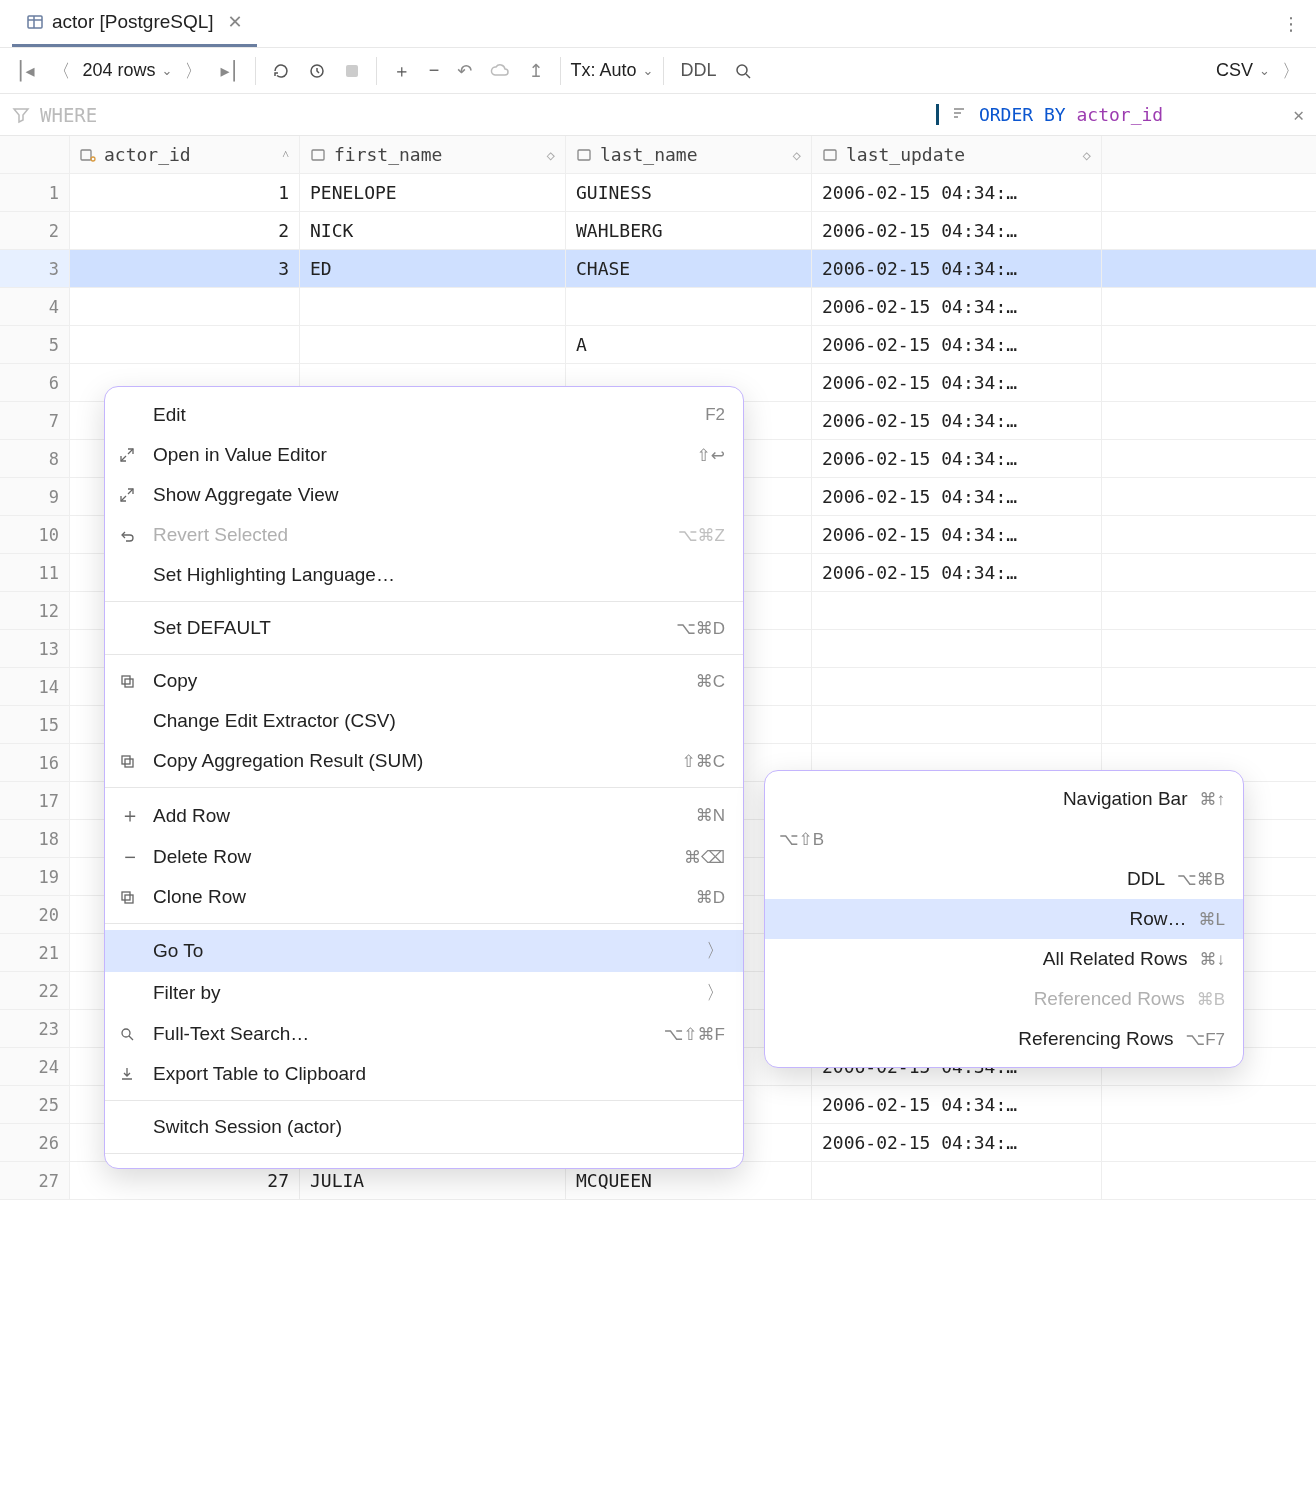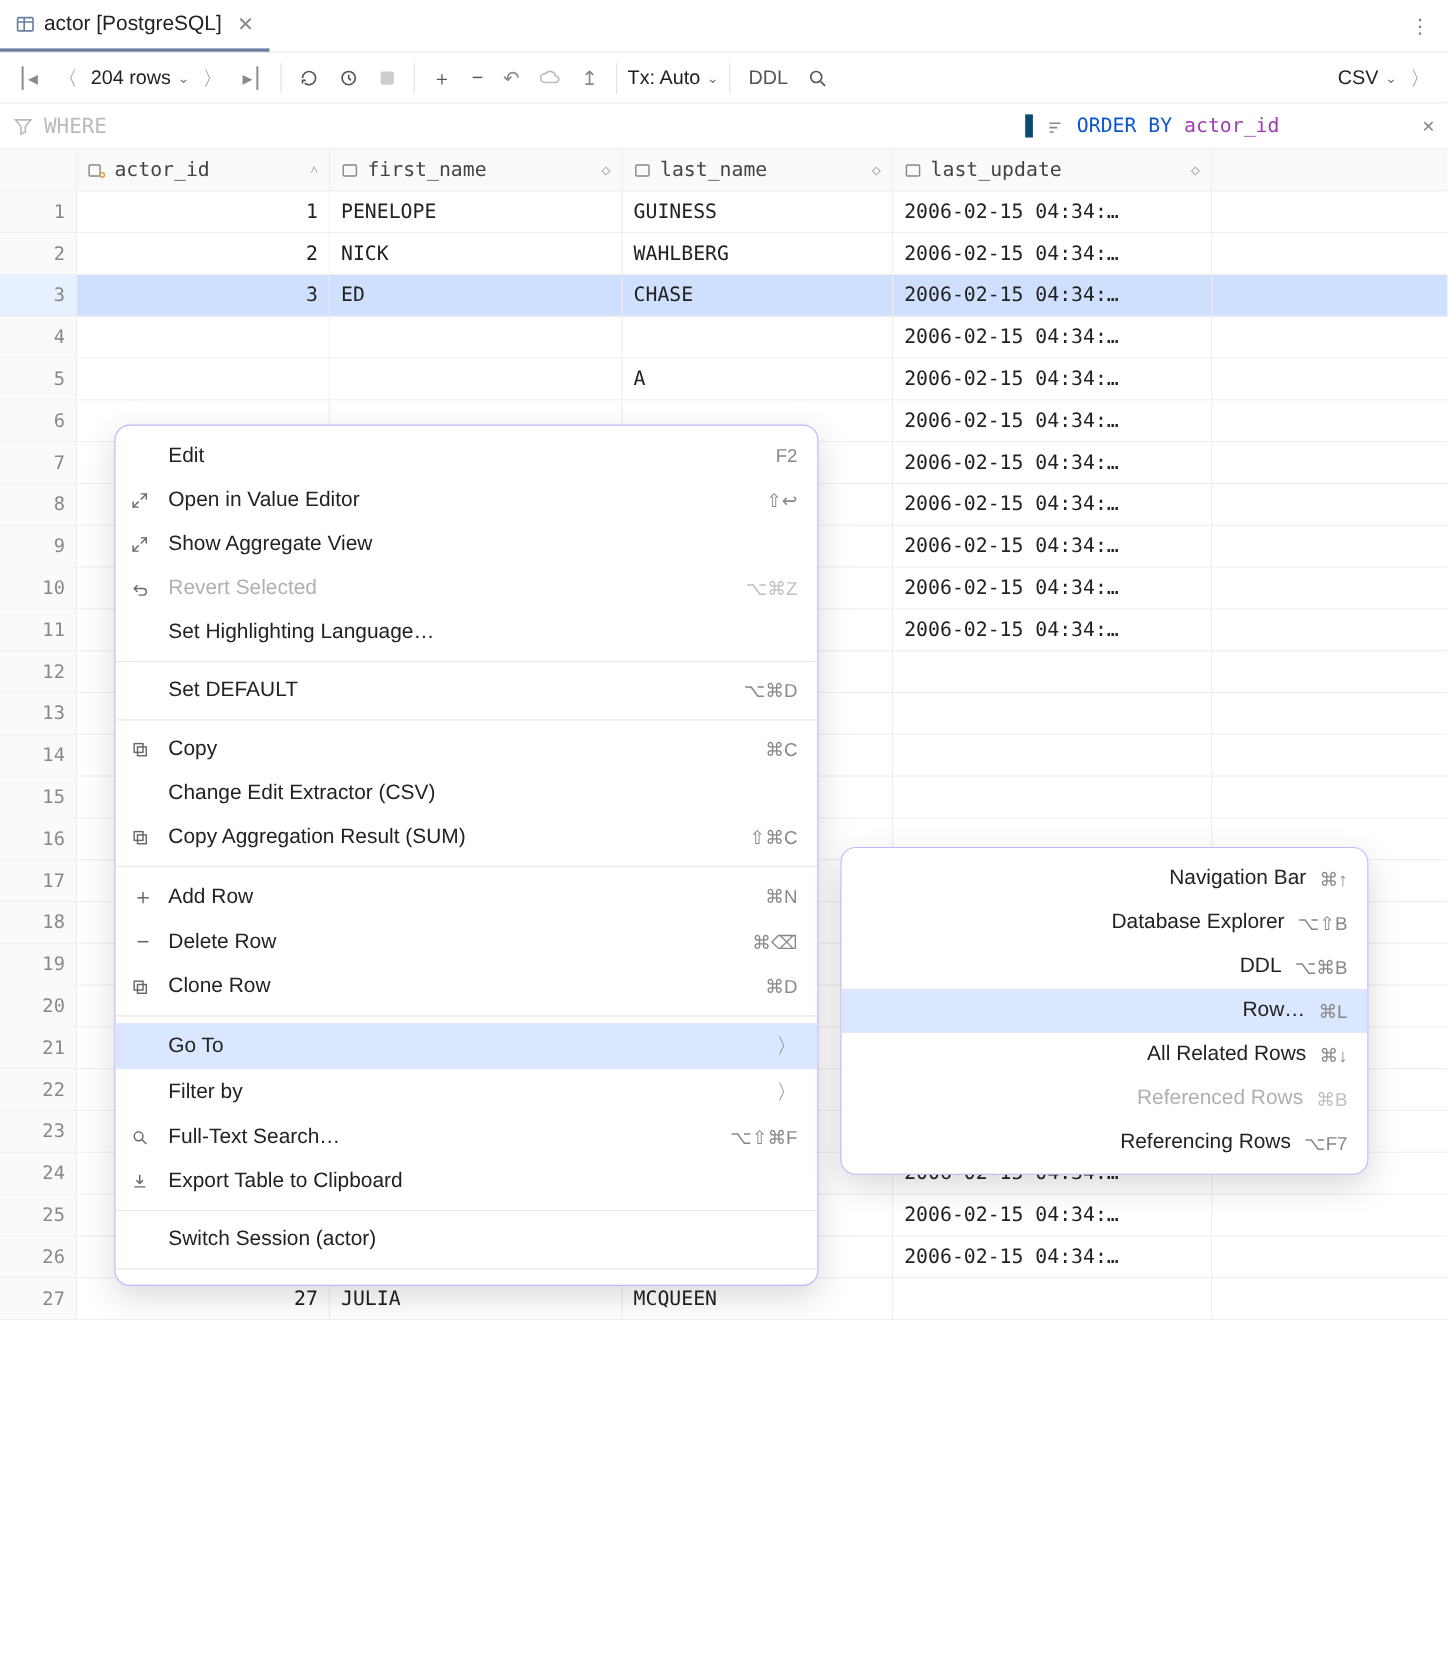--- a/index.html
+++ b/index.html
@@ -12,20 +12,21 @@
   position: relative;
 }
 .mono { font-family: "SF Mono", Menlo, Consolas, monospace; }
 
 
 .tabbar {
   display: flex;
   align-items: center;
   height: 48px;
   border-bottom: 1px solid #e8e8e8;
+  padding-left: 12px;
 }
 .tab {
   display: flex;
   align-items: center;
   gap: 8px;
   padding: 0 14px;
   height: 100%;
   border-bottom: 3px solid #6a7ea0;
 }
 .tab .icon { color: #6a7ea0; }
@@ -57,23 +58,23 @@
   align-items: center;
   height: 42px;
   border-bottom: 1px solid #e8e8e8;
 }
 .filterbar .left {
   display: flex; align-items: center; gap: 10px;
   padding: 0 12px; color: #bbb; font-size: 19px;
   flex: 1;
 }
 .filterbar .right {
-  display: flex; align-items: flex-end; gap: 10px;
+  display: flex; align-items: flex-start; gap: 10px;
   padding: 0 12px;
-  border-left: 7px solid #0c4a6e;
+  border-left: 3px solid #0c4a6e;
 }
 .order-kw { color: #0b56d0; font-weight: 500; }
 .order-col { color: #9c3cb0; }
 .close-x { color: #888; margin-left: 120px; }
 
 
 .grid { position: relative; }
 .grid-row { display: flex; height: 38px; border-bottom: 1px solid #eee; }
 .grid-header { background: #fafafa; font-weight: 400; }
 .cell { display: flex; align-items: center; padding: 0 10px; border-right: 1px solid #eee; overflow: hidden; white-space: nowrap; }
@@ -588,21 +589,20 @@
     </div>
     <div class="menu-sep"></div>
   </div>
 
 <div class="menu" id="menu2">
     <div class="menu-item">
       <span class="menu-label">Navigation Bar</span>
       <span class="menu-shortcut">⌘↑</span>
     </div>
     <div class="menu-item">
-      <span class="menu-label">Database Explorer</span>
       <span class="menu-shortcut">⌥⇧B</span>
     </div>
     <div class="menu-item">
       <span class="menu-label">DDL</span>
       <span class="menu-shortcut">⌥⌘B</span>
     </div>
     <div class="menu-item selected">
       <span class="menu-label">Row…</span>
       <span class="menu-shortcut">⌘L</span>
     </div>

